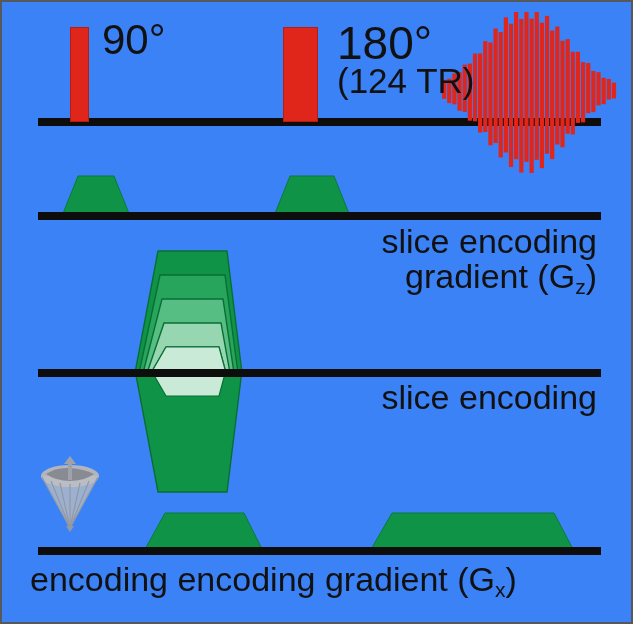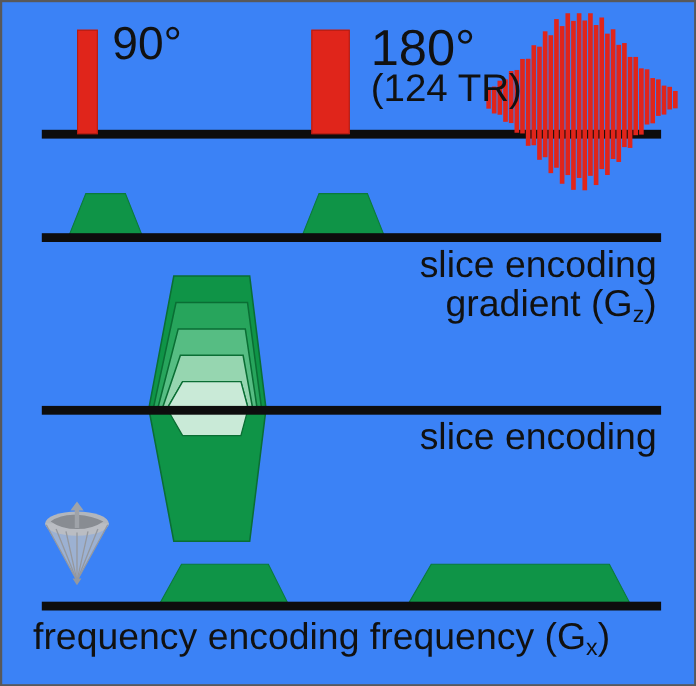--- a/index.html
+++ b/index.html
@@ -181,15 +181,15 @@
 
   <div class="grad-label" id="lbl-slice">
     <span>slice encoding</span>
     <span class="l2"><span>gradient (G</span><sub>z</sub><span>)</span></span>
   </div>
 
   <div class="grad-label" id="lbl-phase">
     <span>slice encoding</span>
   </div>
 
-  <div class="grad-label" id="lbl-freq"><span>frequency encoding frequency (G</span><sub>x</sub><span>)</span></div>
+  <div class="grad-label" id="lbl-freq"><span>encoding encoding gradient (G</span><sub>x</sub><span>)</span></div>
 
 </div>
 
 </body></html>

